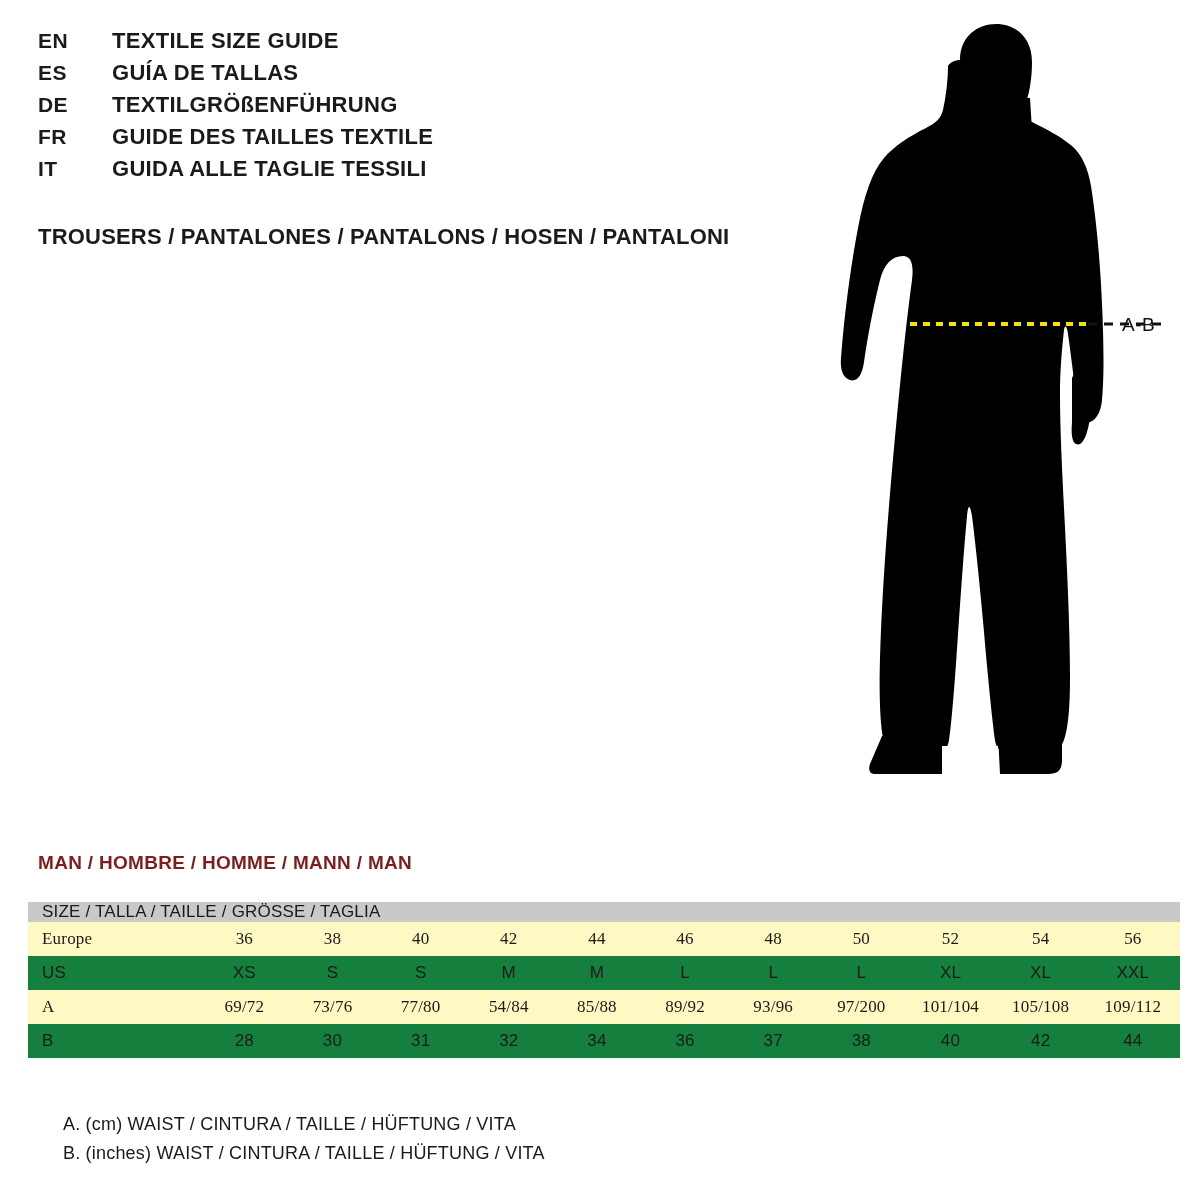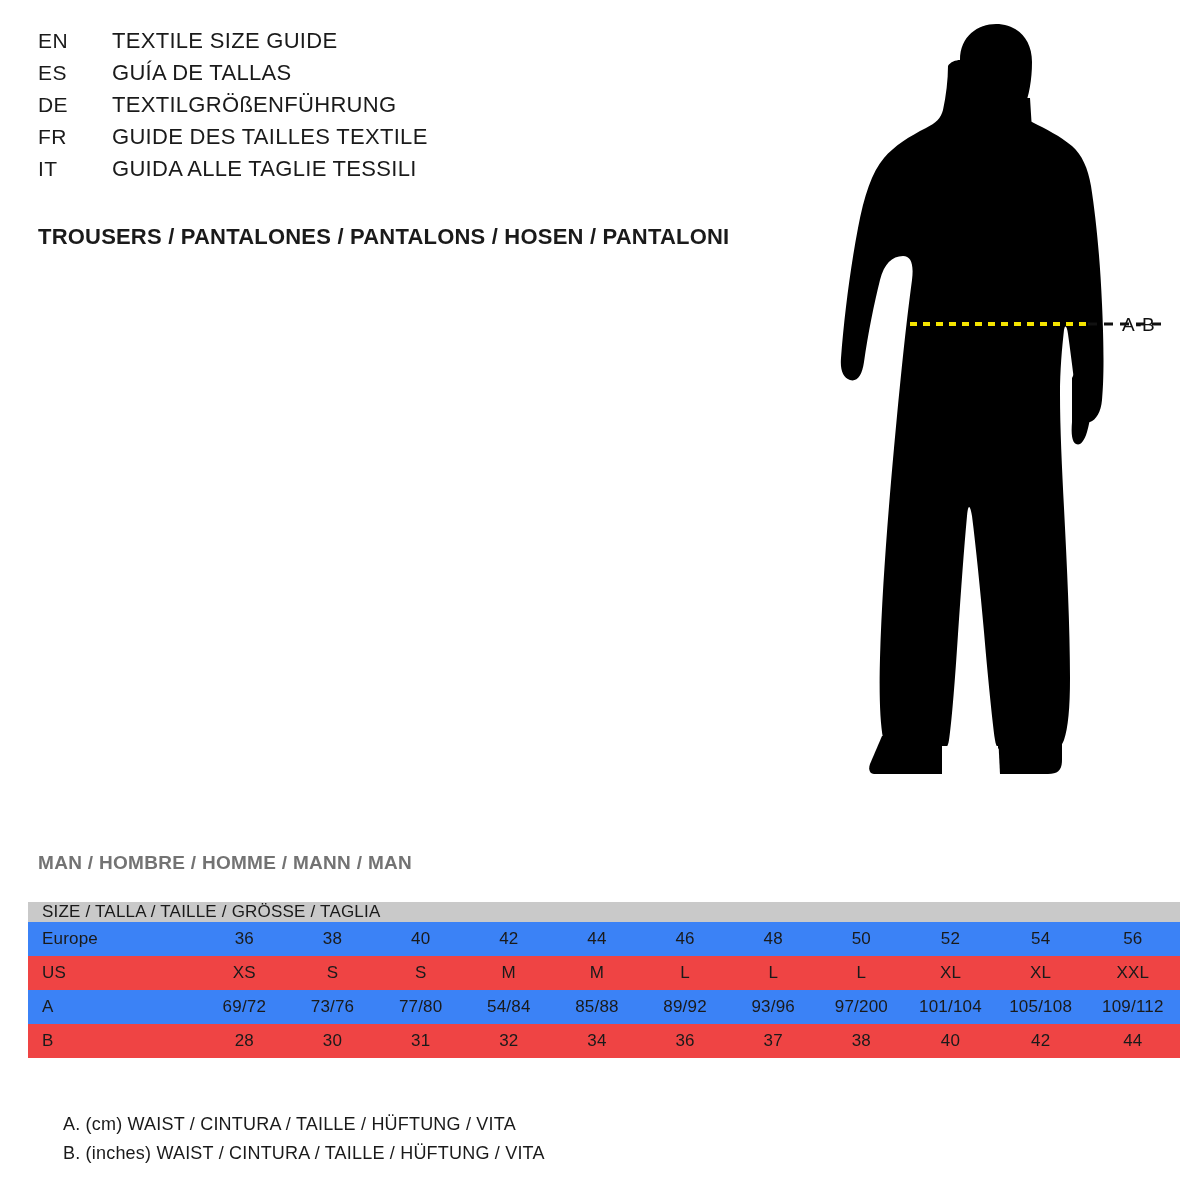--- a/index.html
+++ b/index.html
@@ -15,20 +15,21 @@
     color: #1a1a1a;
     overflow: hidden;
   }
 
   
   #lang-block {
     position: absolute;
     left: 38px;
     top: 28px;
     width: 760px;
+    font-weight: bold;
   }
   .lang-row {
     display: flex;
     align-items: baseline;
     height: 32px;
   }
   .lang-code {
     width: 74px;
     font-size: 21px;
     letter-spacing: 0.4px;
@@ -72,21 +73,21 @@
   }
 
   
   #man-title {
     position: absolute;
     left: 38px;
     top: 852px;
     font-size: 19px;
     font-weight: bold;
     letter-spacing: 0.3px;
-    color: #737373;
+    color: #7f1d1d;
   }
   #size-table {
     position: absolute;
     left: 28px;
     top: 902px;
     width: 1152px;
     border-collapse: collapse;
     table-layout: fixed;
     font-size: 17px;
   }
@@ -98,22 +99,22 @@
   #size-table thead th {
     background: #c9c9c9;
     text-align: left;
     font-weight: normal;
     font-size: 17px;
     letter-spacing: 0.2px;
     padding-left: 14px;
     color: #1a1a1a;
     height: 18px;
   }
-  #size-table tbody tr.odd td { background: #3b82f6; }
-  #size-table tbody tr.even td { background: #ef4444; }
+  #size-table tbody tr.odd td { background: #fef9c3; font-family: Liberation Serif, serif; }
+  #size-table tbody tr.even td { background: #15803d; }
   #size-table td.rowlabel {
     padding-left: 14px;
     text-align: left;
     letter-spacing: 0.2px;
   }
   #size-table td.val {
     text-align: center;
     letter-spacing: 0.2px;
   }
 

